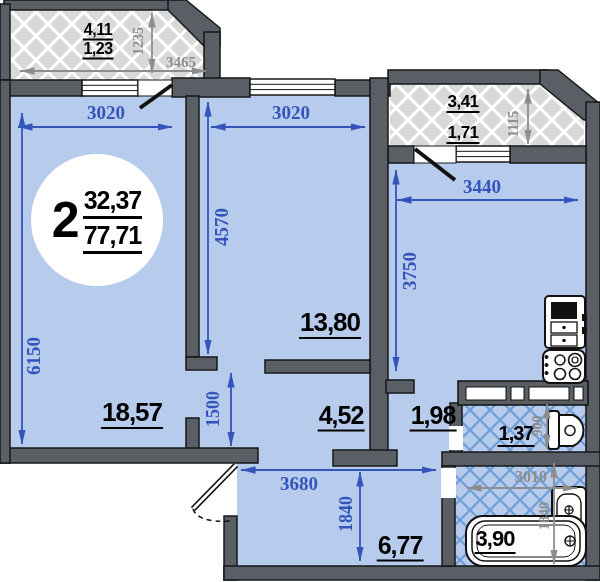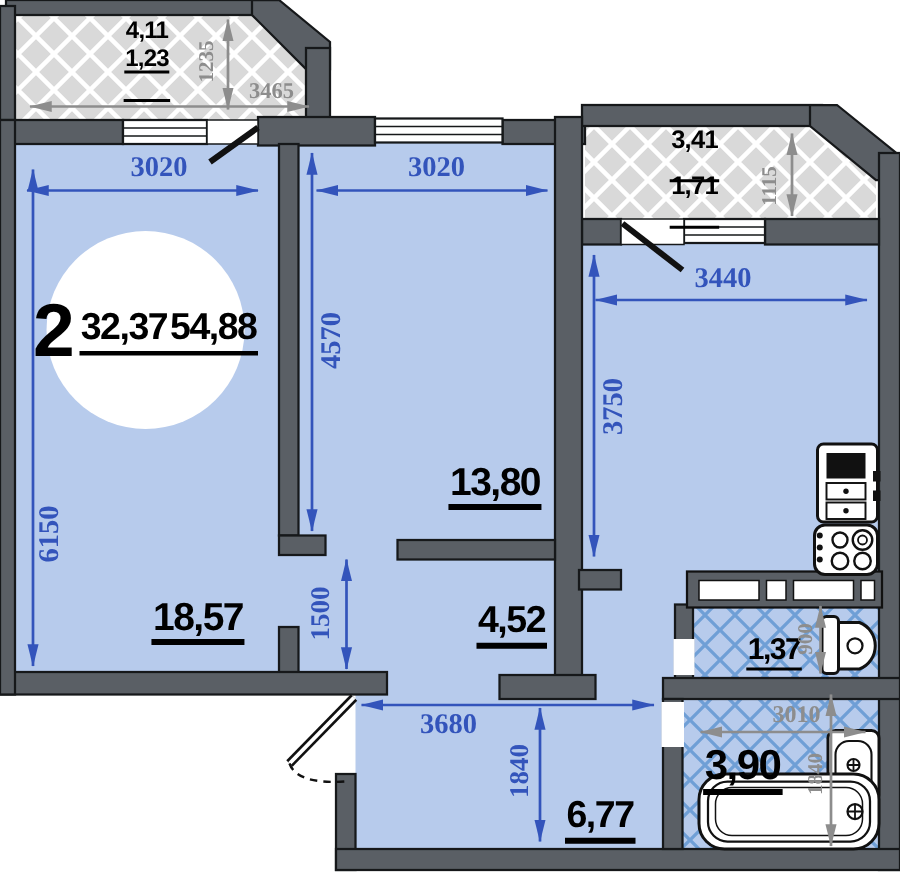--- a/index.html
+++ b/index.html
@@ -2,28 +2,28 @@
 <html><head>
 <meta charset="utf-8">
 <style>
   html,body{margin:0;padding:0;background:#fff;}
   .plan{position:relative;width:600px;height:582px;background:#fff;overflow:hidden;
         font-family:"Liberation Sans",sans-serif;}
   .plan svg{position:absolute;left:0;top:0;}
   .lbl{position:absolute;transform:translate(-50%,-50%);white-space:nowrap;
        color:#000;font-weight:bold;line-height:1;}
   .rot{transform:translate(-50%,-50%) rotate(-90deg);}
-  .area{font-size:26px;letter-spacing:-1px;border-bottom:4px solid #000000;padding:0 1px 2px 1px;}
-  .logg{font-size:16px;letter-spacing:-0.5px;border-bottom:2px solid #000;padding:0 1px 18px 1px;}
+  .area{font-size:26px;letter-spacing:-1px;border-bottom:2px solid #000000;padding:0 1px 2px 1px;}
+  .logg{font-size:16px;letter-spacing:-0.5px;border-bottom:2px solid #000;padding:0 1px 1px 1px;}
   .dim{font-family:"Liberation Serif",serif;font-size:19px;font-weight:bold;color:#3354bb;}
   .dimg{font-family:"Liberation Serif",serif;font-size:15px;font-weight:bold;color:#8d8d8d;}
   .badge{position:absolute;left:31px;top:154px;width:132px;height:132px;border-radius:50%;
          background:#fff;display:flex;align-items:center;justify-content:center;gap:5px;}
   .badge .num{font-size:50px;font-weight:bold;letter-spacing:-2px;}
-  .badge .col{display:flex;flex-direction:row;align-items:center;}
+  .badge .col{display:flex;flex-direction:column;align-items:center;}
   .badge .col div{font-size:25px;font-weight:bold;letter-spacing:-1px;
                   border-bottom:3px solid #000;padding:0 1px 1px 1px;margin:1px 0;}
 </style>
 </head>
 <body>
 
 <div class="plan">
 <svg width="600" height="582" viewBox="0 0 600 582">
   <defs>
     <pattern id="hatchGray" width="24" height="24" patternUnits="userSpaceOnUse">
@@ -184,30 +184,31 @@
     <line x1="547" y1="404" x2="547" y2="449" stroke="#8d8d8d" marker-start="url(#mg)" marker-end="url(#mg)"></line>
     <line x1="467" y1="488" x2="577" y2="488" stroke="#8d8d8d" marker-start="url(#mg)" marker-end="url(#mg)"></line>
     <line x1="554" y1="463" x2="554" y2="564" stroke="#8d8d8d" marker-start="url(#mg)" marker-end="url(#mg)"></line>
   </g>
 </svg>
 
 <div class="badge">
   <div class="num">2</div>
   <div class="col">
     <div>32,37</div>
-    <div>54,88</div>
+    <div>77,71</div>
   </div>
 </div>
 
 <div class="lbl area" style="left:132px;top:414px">18,57</div>
 <div class="lbl area" style="left:330px;top:324px">13,80</div>
 <div class="lbl area" style="left:341px;top:417px;font-size:25px">4,52</div>
+<div class="lbl area" style="left:433px;top:417px;font-size:25px">1,98</div>
 <div class="lbl area" style="left:400px;top:547px;font-size:25px">6,77</div>
 <div class="lbl area" style="left:516px;top:435px;font-size:20px;border-bottom-width:2px">1,37</div>
-<div class="lbl area" style="left:495px;top:513px;font-size:28px">3,90</div>
+<div class="lbl area" style="left:495px;top:541px;font-size:22px">3,90</div>
 <div class="lbl logg" style="left:98px;top:31px">4,11</div>
 <div class="lbl logg" style="left:98px;top:50px">1,23</div>
 <div class="lbl logg" style="left:463px;top:103px;font-size:17px">3,41</div>
 <div class="lbl logg" style="left:463px;top:134px;font-size:17px">1,71</div>
 
 <div class="lbl dim" style="left:106px;top:112px">3020</div>
 <div class="lbl dim rot" style="left:33px;top:356px">6150</div>
 <div class="lbl dim" style="left:291px;top:112px">3020</div>
 <div class="lbl dim rot" style="left:221px;top:227px">4570</div>
 <div class="lbl dim" style="left:482px;top:186px">3440</div>

